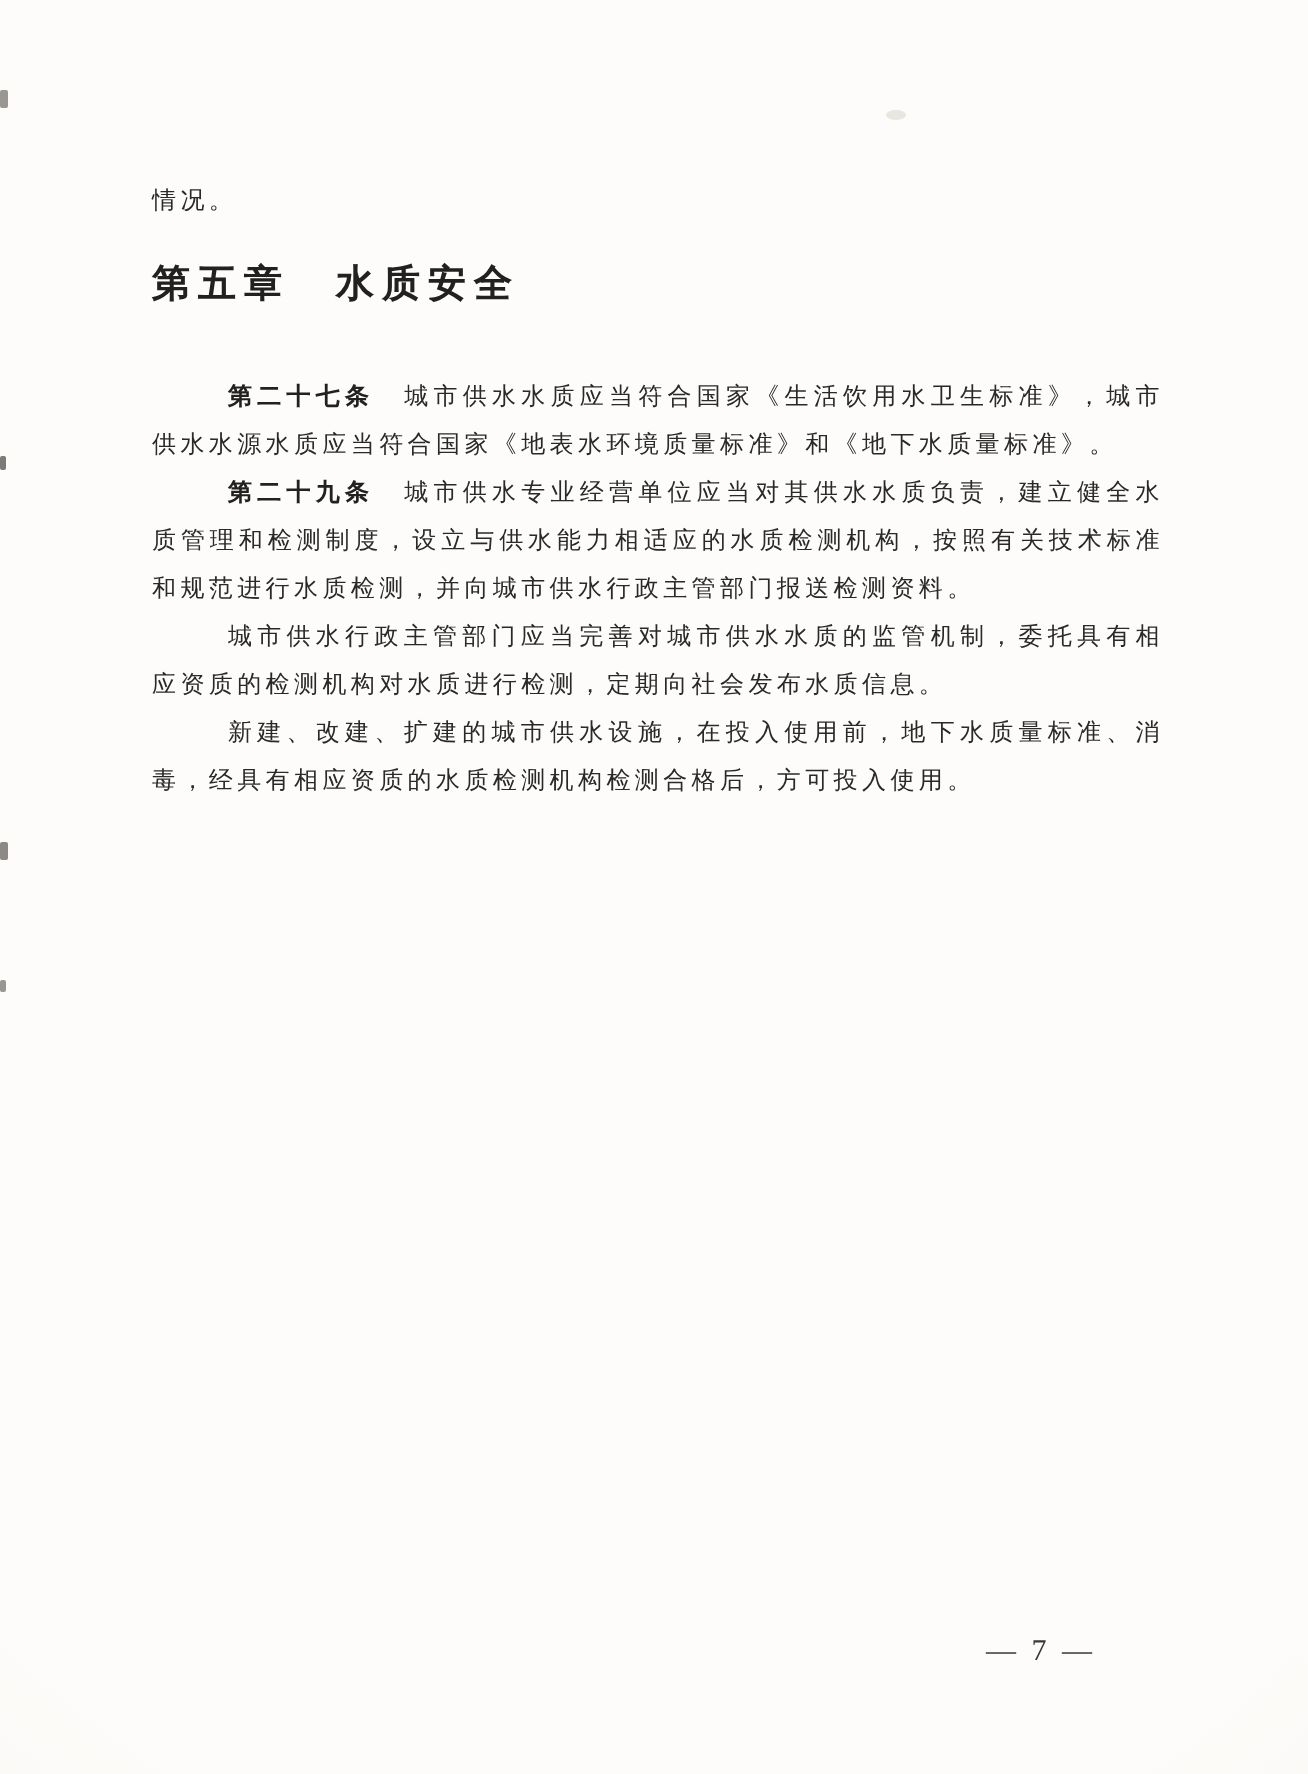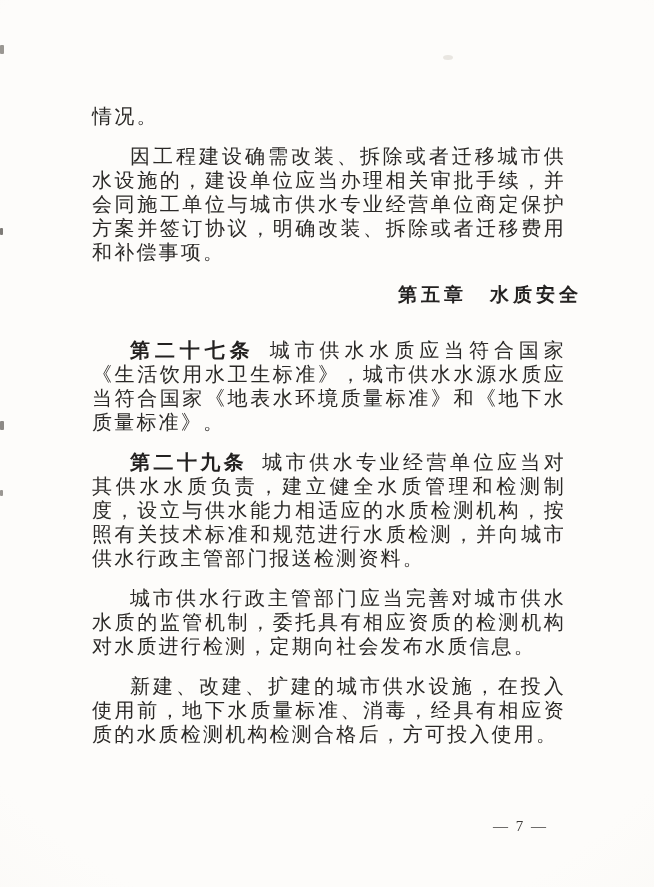--- a/index.html
+++ b/index.html
@@ -18,34 +18,34 @@
     font-family: "Liberation Serif", "DejaVu Serif", serif;
   }
   .text-block {
     position: absolute;
     left: 76px;
     top: 88px;
     width: 506px;
     color: #282624;
   }
   p.body-para {
-    margin: 16px;
-    font-size: 20px;
+    margin: 0;
+    font-size: 12px;
     line-height: 24px;
     letter-spacing: 2.2px;
     text-align: justify;
     text-indent: 38px;
     color: #2b2927;
   }
   p.no-indent {
     text-indent: 0;
   }
   h2.chapter {
     margin: 16px 0 28px 0;
-    text-align: right;
+    text-align: left;
     font-family: "Liberation Sans", "DejaVu Sans", sans-serif;
     font-weight: 700;
     font-size: 19px;
     line-height: 30px;
     letter-spacing: 4px;
     text-indent: 0;
     color: #232120;
   }
   .article-label {
     font-family: Liberation Sans, sans-serif;
@@ -88,21 +88,20 @@
   <div class="smudge"></div>
   <div class="speck s1"></div>
   <div class="speck s2"></div>
   <div class="speck s3"></div>
   <div class="speck s4"></div>
 
   <div class="text-block">
 
     <p class="body-para no-indent">情况。</p>
 
-    <p class="body-para">因工程建设确需改装、拆除或者迁移城市供水设施的，建设单位应当办理相关审批手续，并会同施工单位与城市供水专业经营单位商定保护方案并签订协议，明确改装、拆除或者迁移费用和补偿事项。</p>
 
     <h2 class="chapter">第五章　水质安全</h2>
 
     <p class="body-para"><span class="article-label">第二十七条</span><span>城市供水水质应当符合国家《生活饮用水卫生标准》，城市供水水源水质应当符合国家《地表水环境质量标准》和《地下水质量标准》。</span></p>
 
 
     <p class="body-para"><span class="article-label">第二十九条</span><span>城市供水专业经营单位应当对其供水水质负责，建立健全水质管理和检测制度，设立与供水能力相适应的水质检测机构，按照有关技术标准和规范进行水质检测，并向城市供水行政主管部门报送检测资料。</span></p>
 
     <p class="body-para">城市供水行政主管部门应当完善对城市供水水质的监管机制，委托具有相应资质的检测机构对水质进行检测，定期向社会发布水质信息。</p>
 

